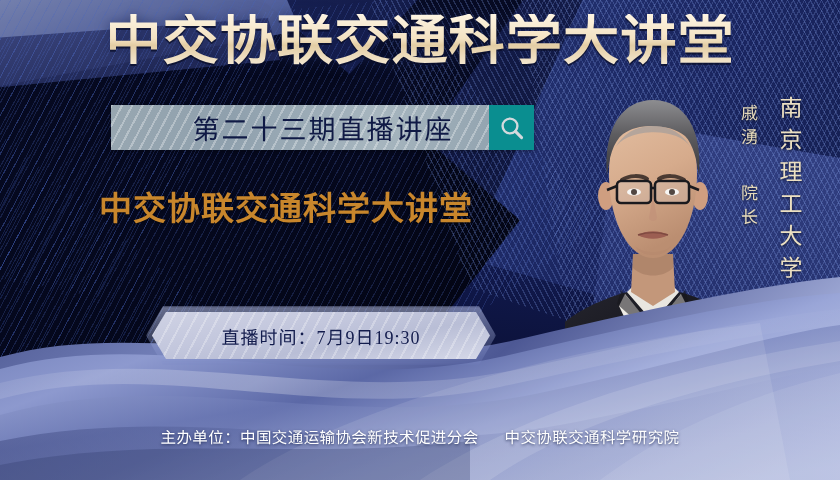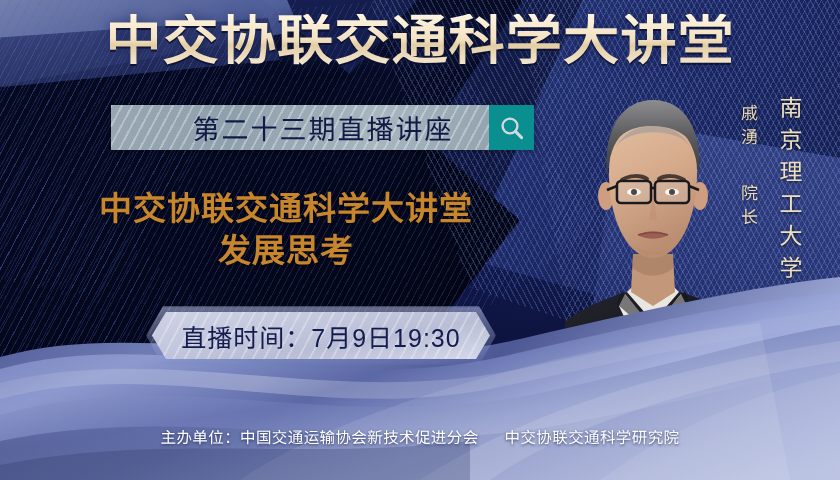--- a/index.html
+++ b/index.html
@@ -182,22 +182,22 @@
   }
   .time-pill::after{
     content:"";position:absolute;inset:0;
     background:repeating-linear-gradient(118deg,
       rgba(255,255,255,.28) 0px,rgba(255,255,255,.28) 2px,
       rgba(0,0,0,0) 2px,rgba(0,0,0,0) 10px);
     pointer-events:none;
   }
   .time-pill-text{
     position:relative;z-index:2;
-    font-size:25px;color:#131c4d;letter-spacing:1px;
-    font-family:Liberation Sans, sans-serif;
+    font-size:18px;color:#131c4d;letter-spacing:1px;
+    font-family:Liberation Serif, serif;
   }
   .pill-glow{
     position:absolute;left:146px;top:306px;width:350px;height:59px;
     clip-path:polygon(17px 0,calc(100% - 17px) 0,100% 50%,calc(100% - 17px) 100%,17px 100%,0 50%);
     background:linear-gradient(180deg,rgba(190,200,240,.55),rgba(120,135,200,.18));
     filter:blur(1px);
   }
 
   
   .v-org{
@@ -396,21 +396,20 @@
     <div class="sub-bar-search">
       <svg width="28" height="28" viewBox="0 0 28 28" xmlns="http://www.w3.org/2000/svg">
         <circle cx="12" cy="12" r="7.4" fill="none" stroke="#d3d9dd" stroke-width="2.4"></circle>
         <line x1="17.4" y1="17.4" x2="23.6" y2="23.6" stroke="#d3d9dd" stroke-width="3" stroke-linecap="round"></line>
       </svg>
     </div>
   </div>
 
   <div class="lecture">
     <span class="l1">中交协联交通科学大讲堂</span>
-    <span class="l2">发展思考</span>
   </div>
 
   <div class="pill-glow"></div>
   <div class="time-pill">
     <span class="time-pill-text">直播时间：7月9日19:30</span>
   </div>
 
   <div class="v-org">南京理工大学</div>
   <div class="v-name">戚湧</div>
   <div class="v-role">院长</div>

